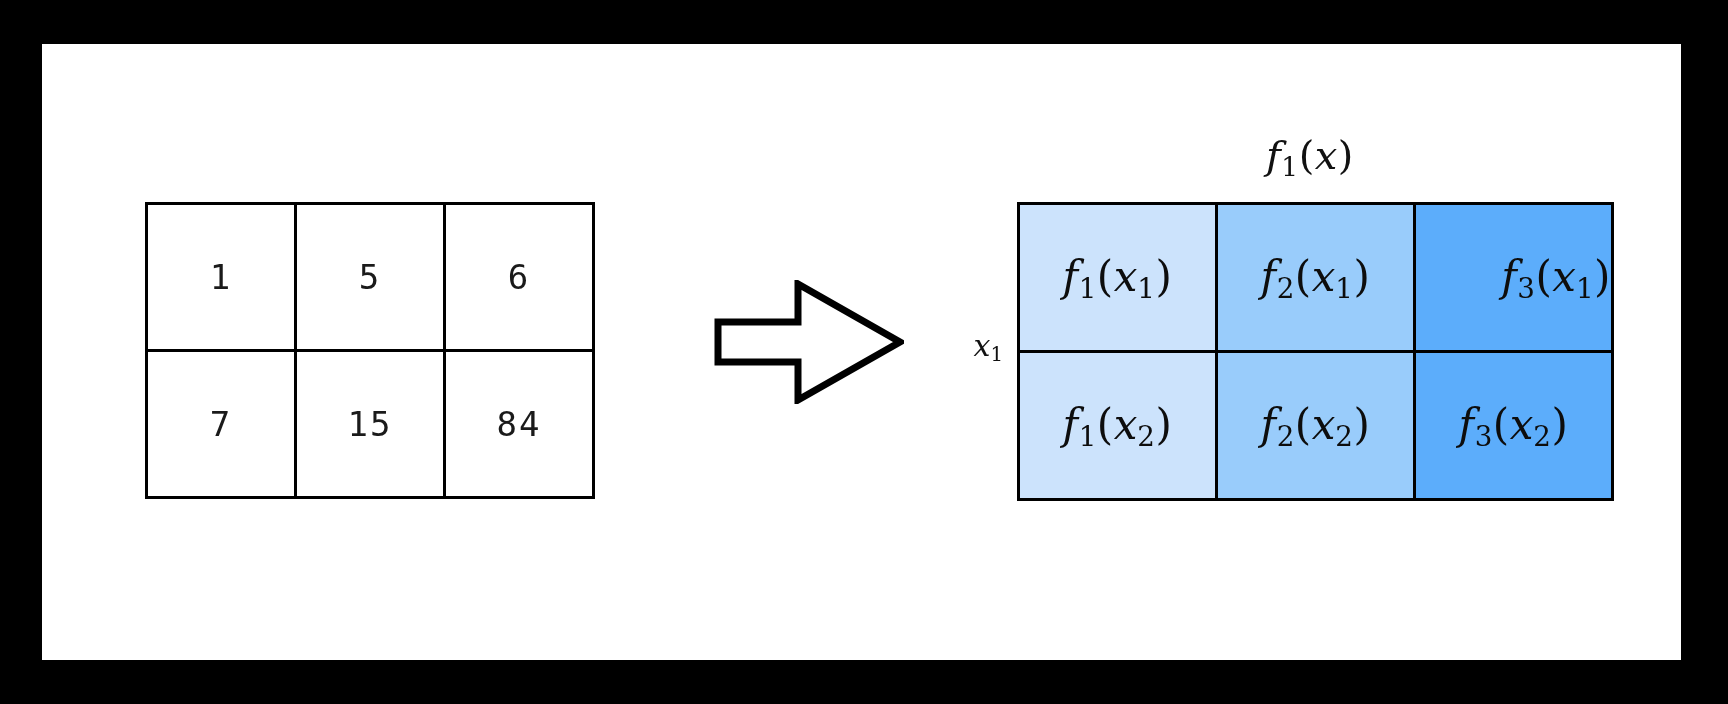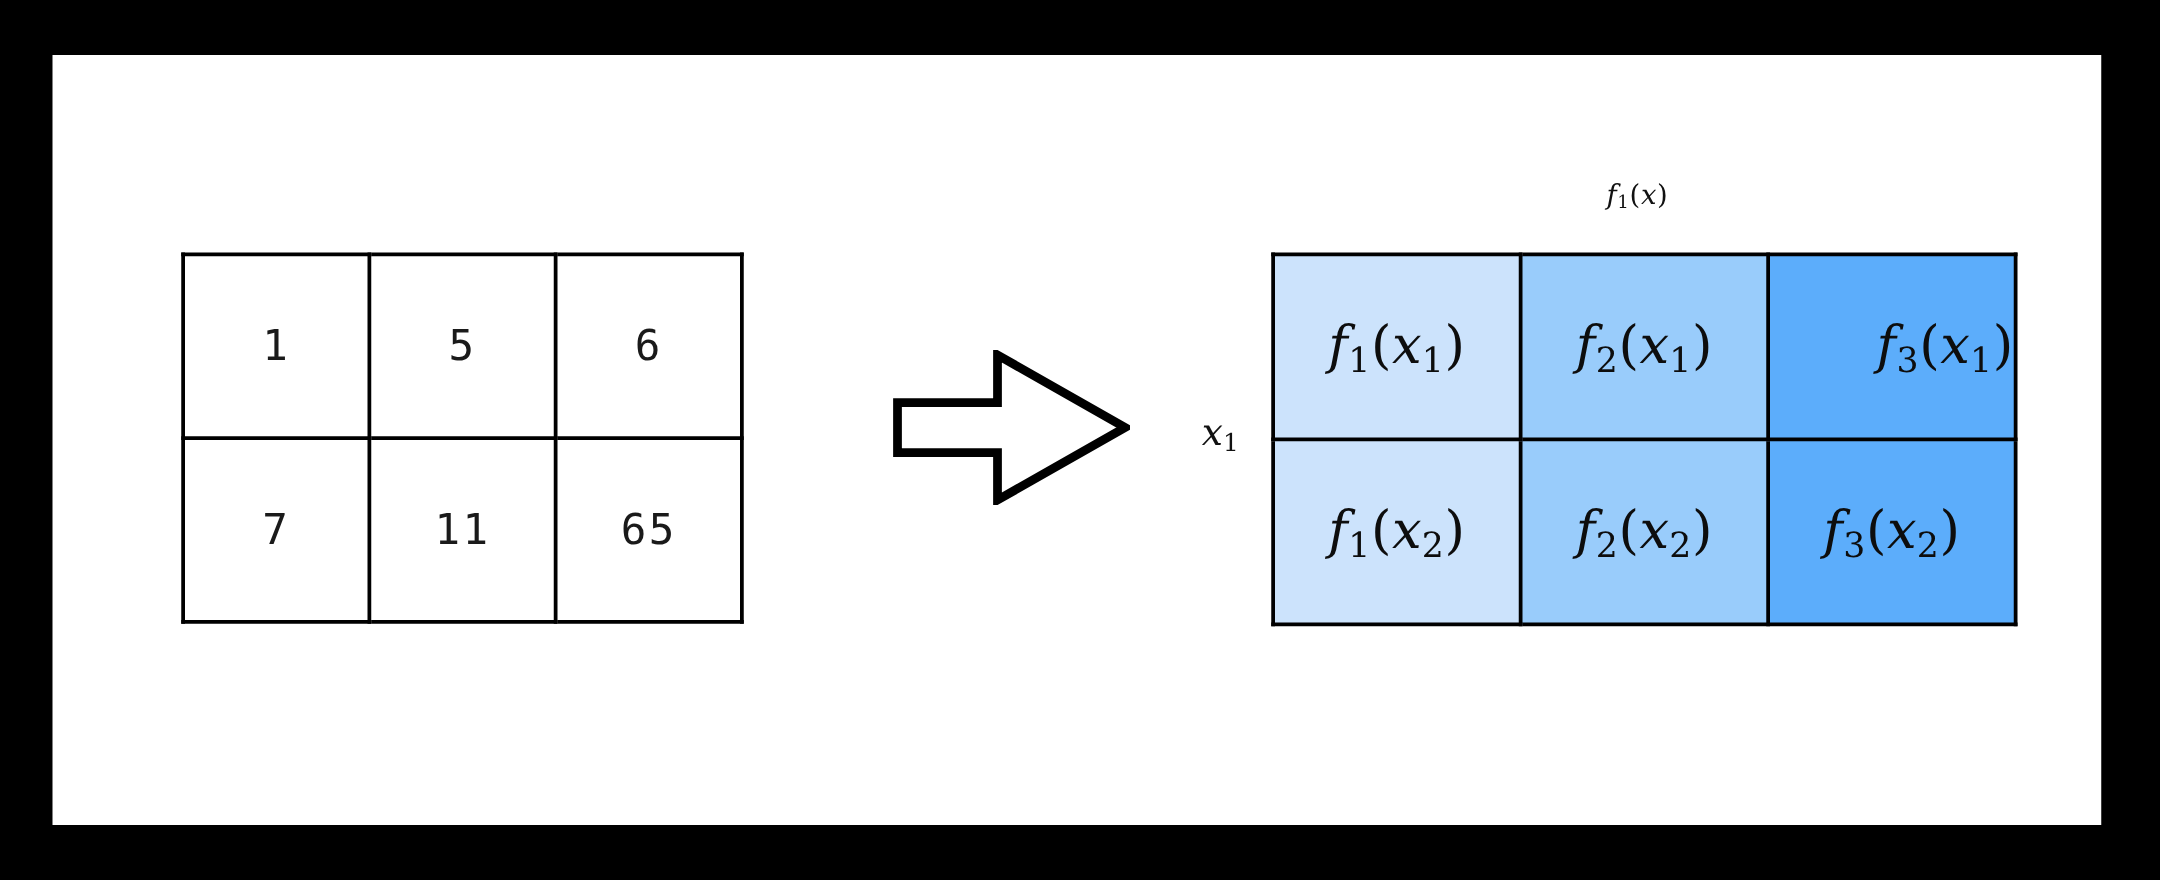--- a/index.html
+++ b/index.html
@@ -87,28 +87,28 @@
     top: 0px;
     width: 586px;
     height: 72px;
     display: flex;
   }
   #output-col-headers .col-header {
     flex: 1 1 0;
     display: flex;
     align-items: center;
     justify-content: center;
-    font-size: 22px;
+    font-size: 40px;
     color: #111111;
   }
 
   
   #output-row-labels {
     position: absolute;
-    left: 0px;
+    left: 12px;
     top: 80px;
     width: 105px;
     height: 292px;
     display: flex;
   }
   #output-row-labels .row-label {
     flex: 1 1 0;
     display: flex;
     align-items: center;
     justify-content: flex-end;
@@ -165,22 +165,22 @@
 
     <table class="grid-table" id="input-table">
       <tbody>
         <tr>
           <td style="border-color: rgb(0, 0, 0); background: rgb(255, 255, 255);"><span>1</span></td>
           <td style="border-color: rgb(0, 0, 0); background: rgb(255, 255, 255);"><span>5</span></td>
           <td style="border-color: rgb(0, 0, 0); background: rgb(255, 255, 255);"><span>6</span></td>
         </tr>
         <tr>
           <td style="border-color: rgb(0, 0, 0); background: rgb(255, 255, 255);"><span>7</span></td>
-          <td style="border-color: rgb(0, 0, 0); background: rgb(255, 255, 255);"><span>11</span></td>
-          <td style="border-color: rgb(0, 0, 0); background: rgb(255, 255, 255);"><span>65</span></td>
+          <td style="border-color: rgb(0, 0, 0); background: rgb(255, 255, 255);"><span>15</span></td>
+          <td style="border-color: rgb(0, 0, 0); background: rgb(255, 255, 255);"><span>84</span></td>
         </tr>
       </tbody>
     </table>
 
     <svg id="transform-arrow" viewBox="0 0 232 124">
       <polygon points="46,42 126,42 126,4 228,62 126,120 126,82 46,82" fill="#ffffff" stroke="#000000" stroke-width="7" stroke-linejoin="miter"></polygon>
     </svg>
 
     <div id="output-block">
 

